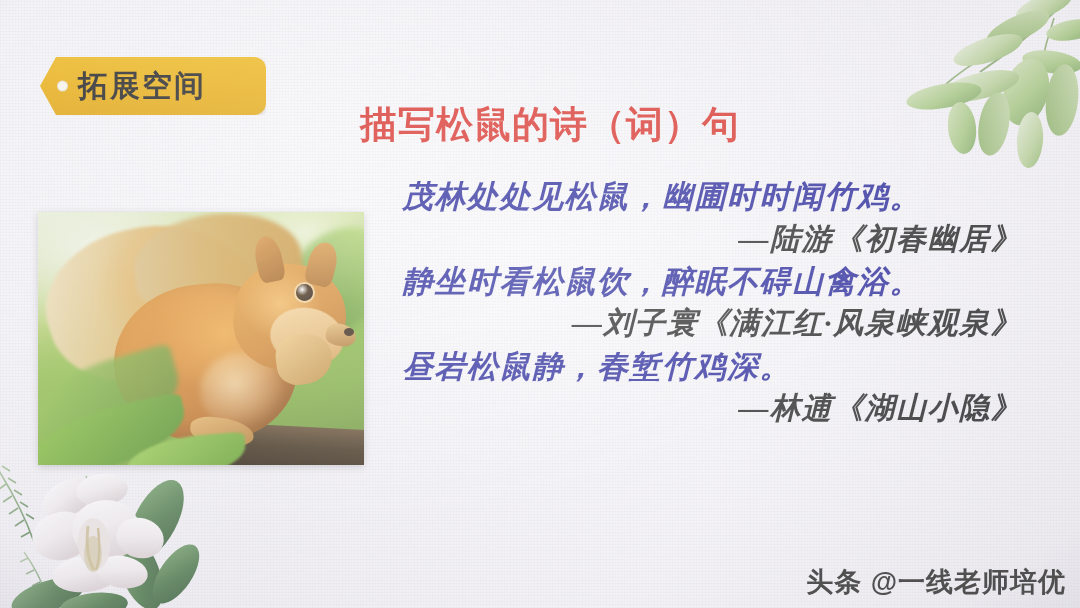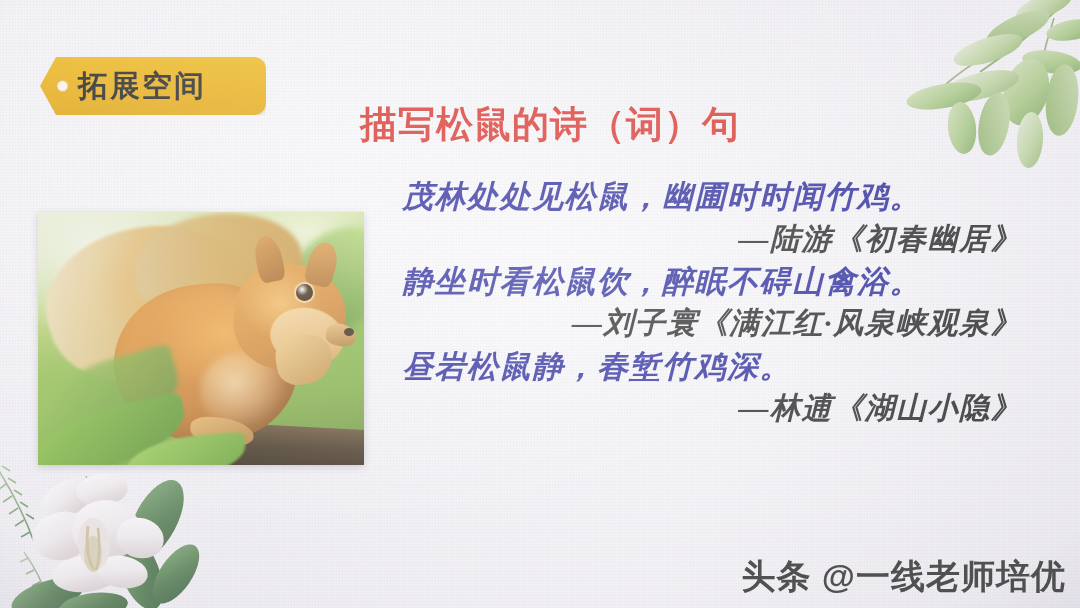--- a/index.html
+++ b/index.html
@@ -320,21 +320,21 @@
     pointer-events: none;
     opacity: 0.95;
   }
 
   
   #watermark {
     position: absolute;
     right: 14px;
     bottom: 8px;
     font-family: "Liberation Sans", "DejaVu Sans", sans-serif;
-    font-size: 34px;
+    font-size: 27px;
     font-weight: 700;
     color: #2f2f2f;
     opacity: 0.82;
     letter-spacing: 1px;
     white-space: nowrap;
   }
 </style>
 </head>
 <body>
 

